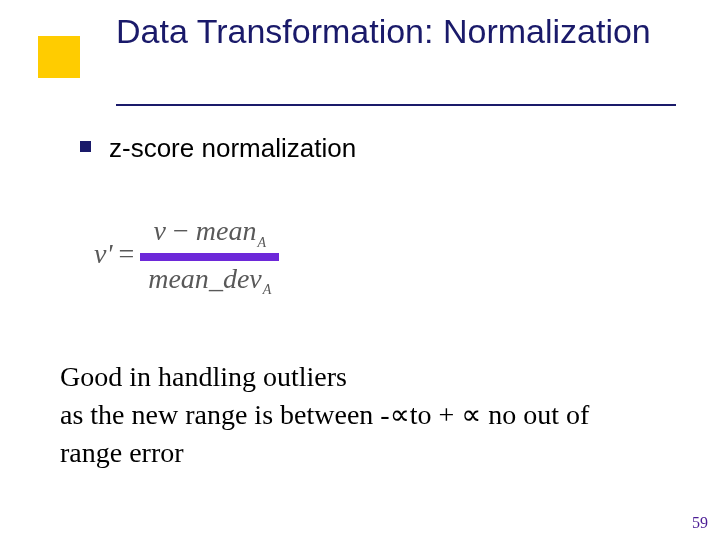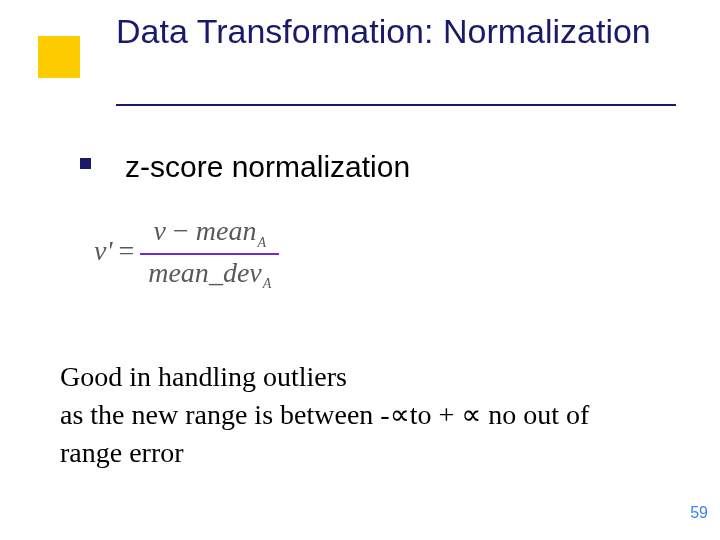--- a/index.html
+++ b/index.html
@@ -42,26 +42,26 @@
     position: absolute;
     left: 116px;
     top: 104px;
     width: 560px;
     height: 0;
     border-bottom: 2px solid #1a1a6a;
   }
   .bullet-row {
     position: absolute;
     left: 80px;
-    top: 150px;
+    top: 133px;
     width: 560px;
     display: flex;
     align-items: flex-start;
-    gap: 34px;
-    font-size: 30px;
+    gap: 18px;
+    font-size: 26px;
     color: #000;
   }
   .bullet-square {
     width: 11px;
     height: 11px;
     background: #1a1a6a;
     margin-top: 8px;
     flex: 0 0 auto;
   }
   .formula-block {
@@ -79,21 +79,21 @@
     padding: 0 6px;
   }
   .frac {
     display: inline-block;
     vertical-align: middle;
     text-align: center;
   }
   .frac .num {
     display: block;
     padding: 0 8px 2px 8px;
-    border-bottom: 2px solid #6d28d9;
+    border-bottom: 8px solid #6d28d9;
   }
   .frac .den {
     display: block;
     padding: 2px 8px 0 8px;
   }
   .minus, .uscore {
     font-style: normal;
   }
   .sub {
     font-size: 14px;
@@ -107,24 +107,24 @@
     top: 358px;
     width: 540px;
     font-family: "Times New Roman", Times, serif;
     font-size: 28px;
     line-height: 1.35;
     color: #000;
   }
   .page-num {
     position: absolute;
     right: 12px;
-    bottom: 18px;
-    font-family: Liberation Sans, sans-serif;
+    bottom: 8px;
+    font-family: Liberation Serif, serif;
     font-size: 16px;
-    color: #3b82f6;
+    color: #4c1d95;
   }
 </style>
 </head>
 <body>
 
 <div class="slide">
 
   <div class="accent-box"></div>
 
   <div class="title">Data Transformation: Normalization</div>

